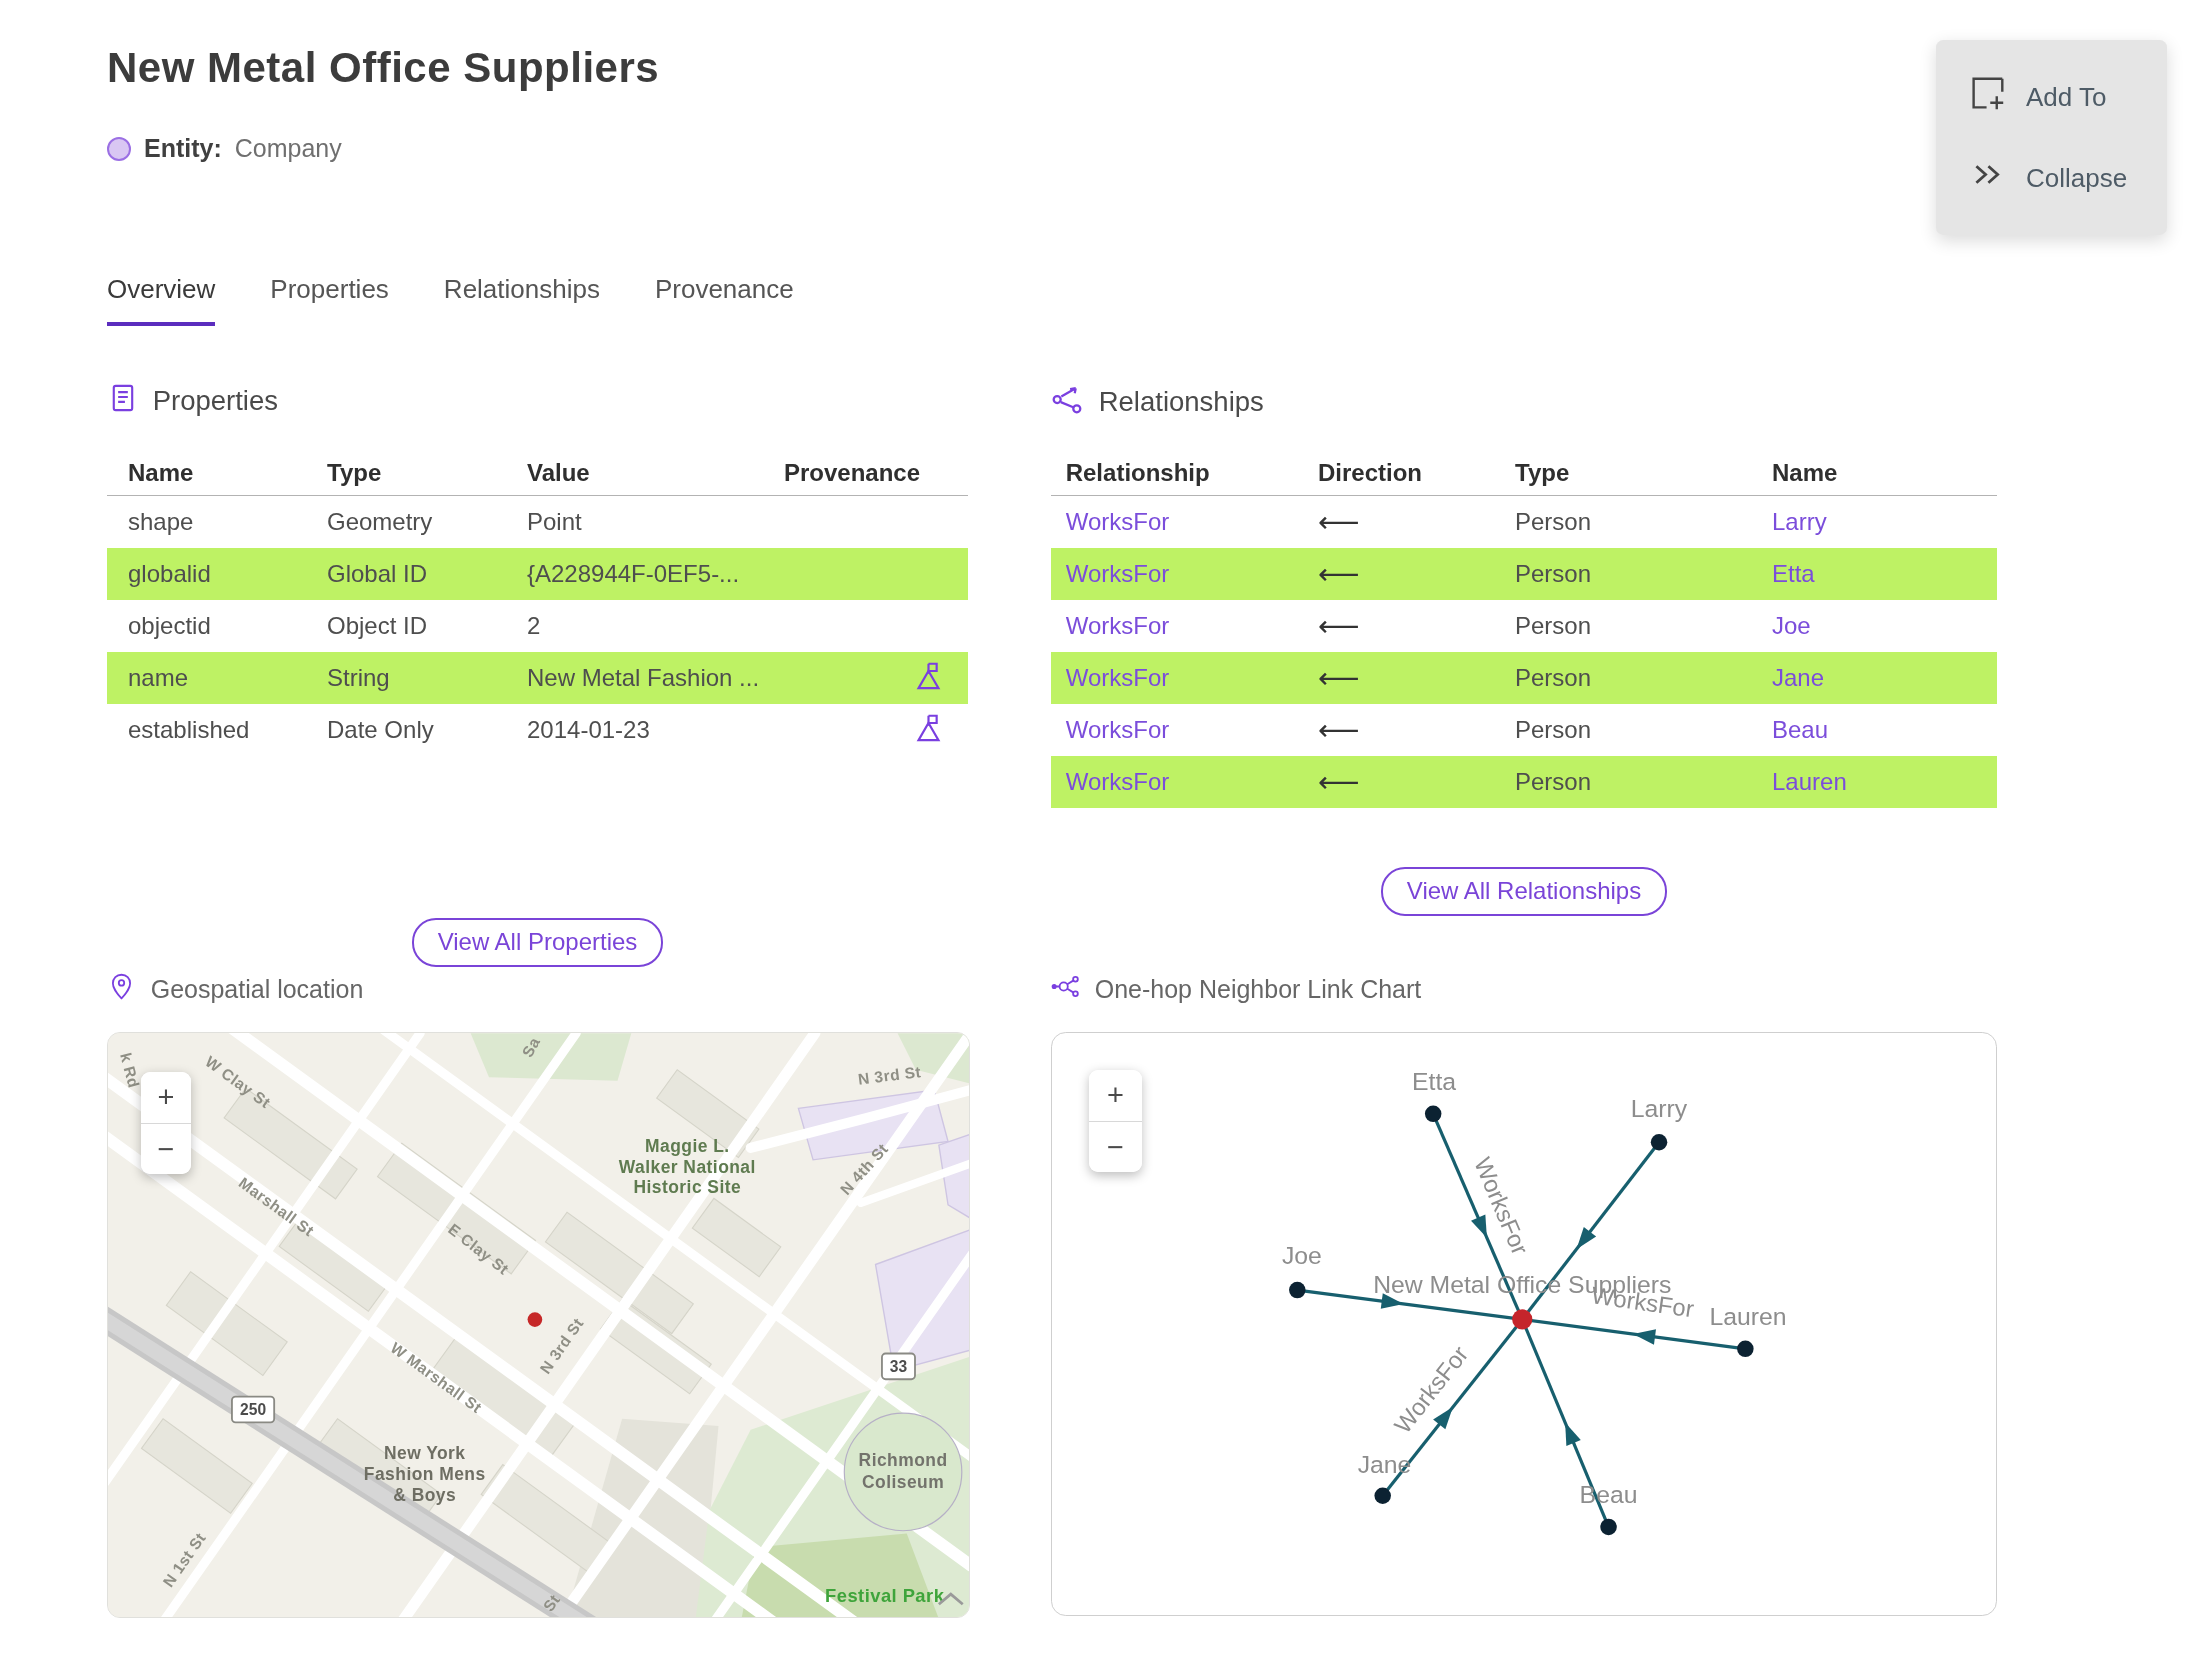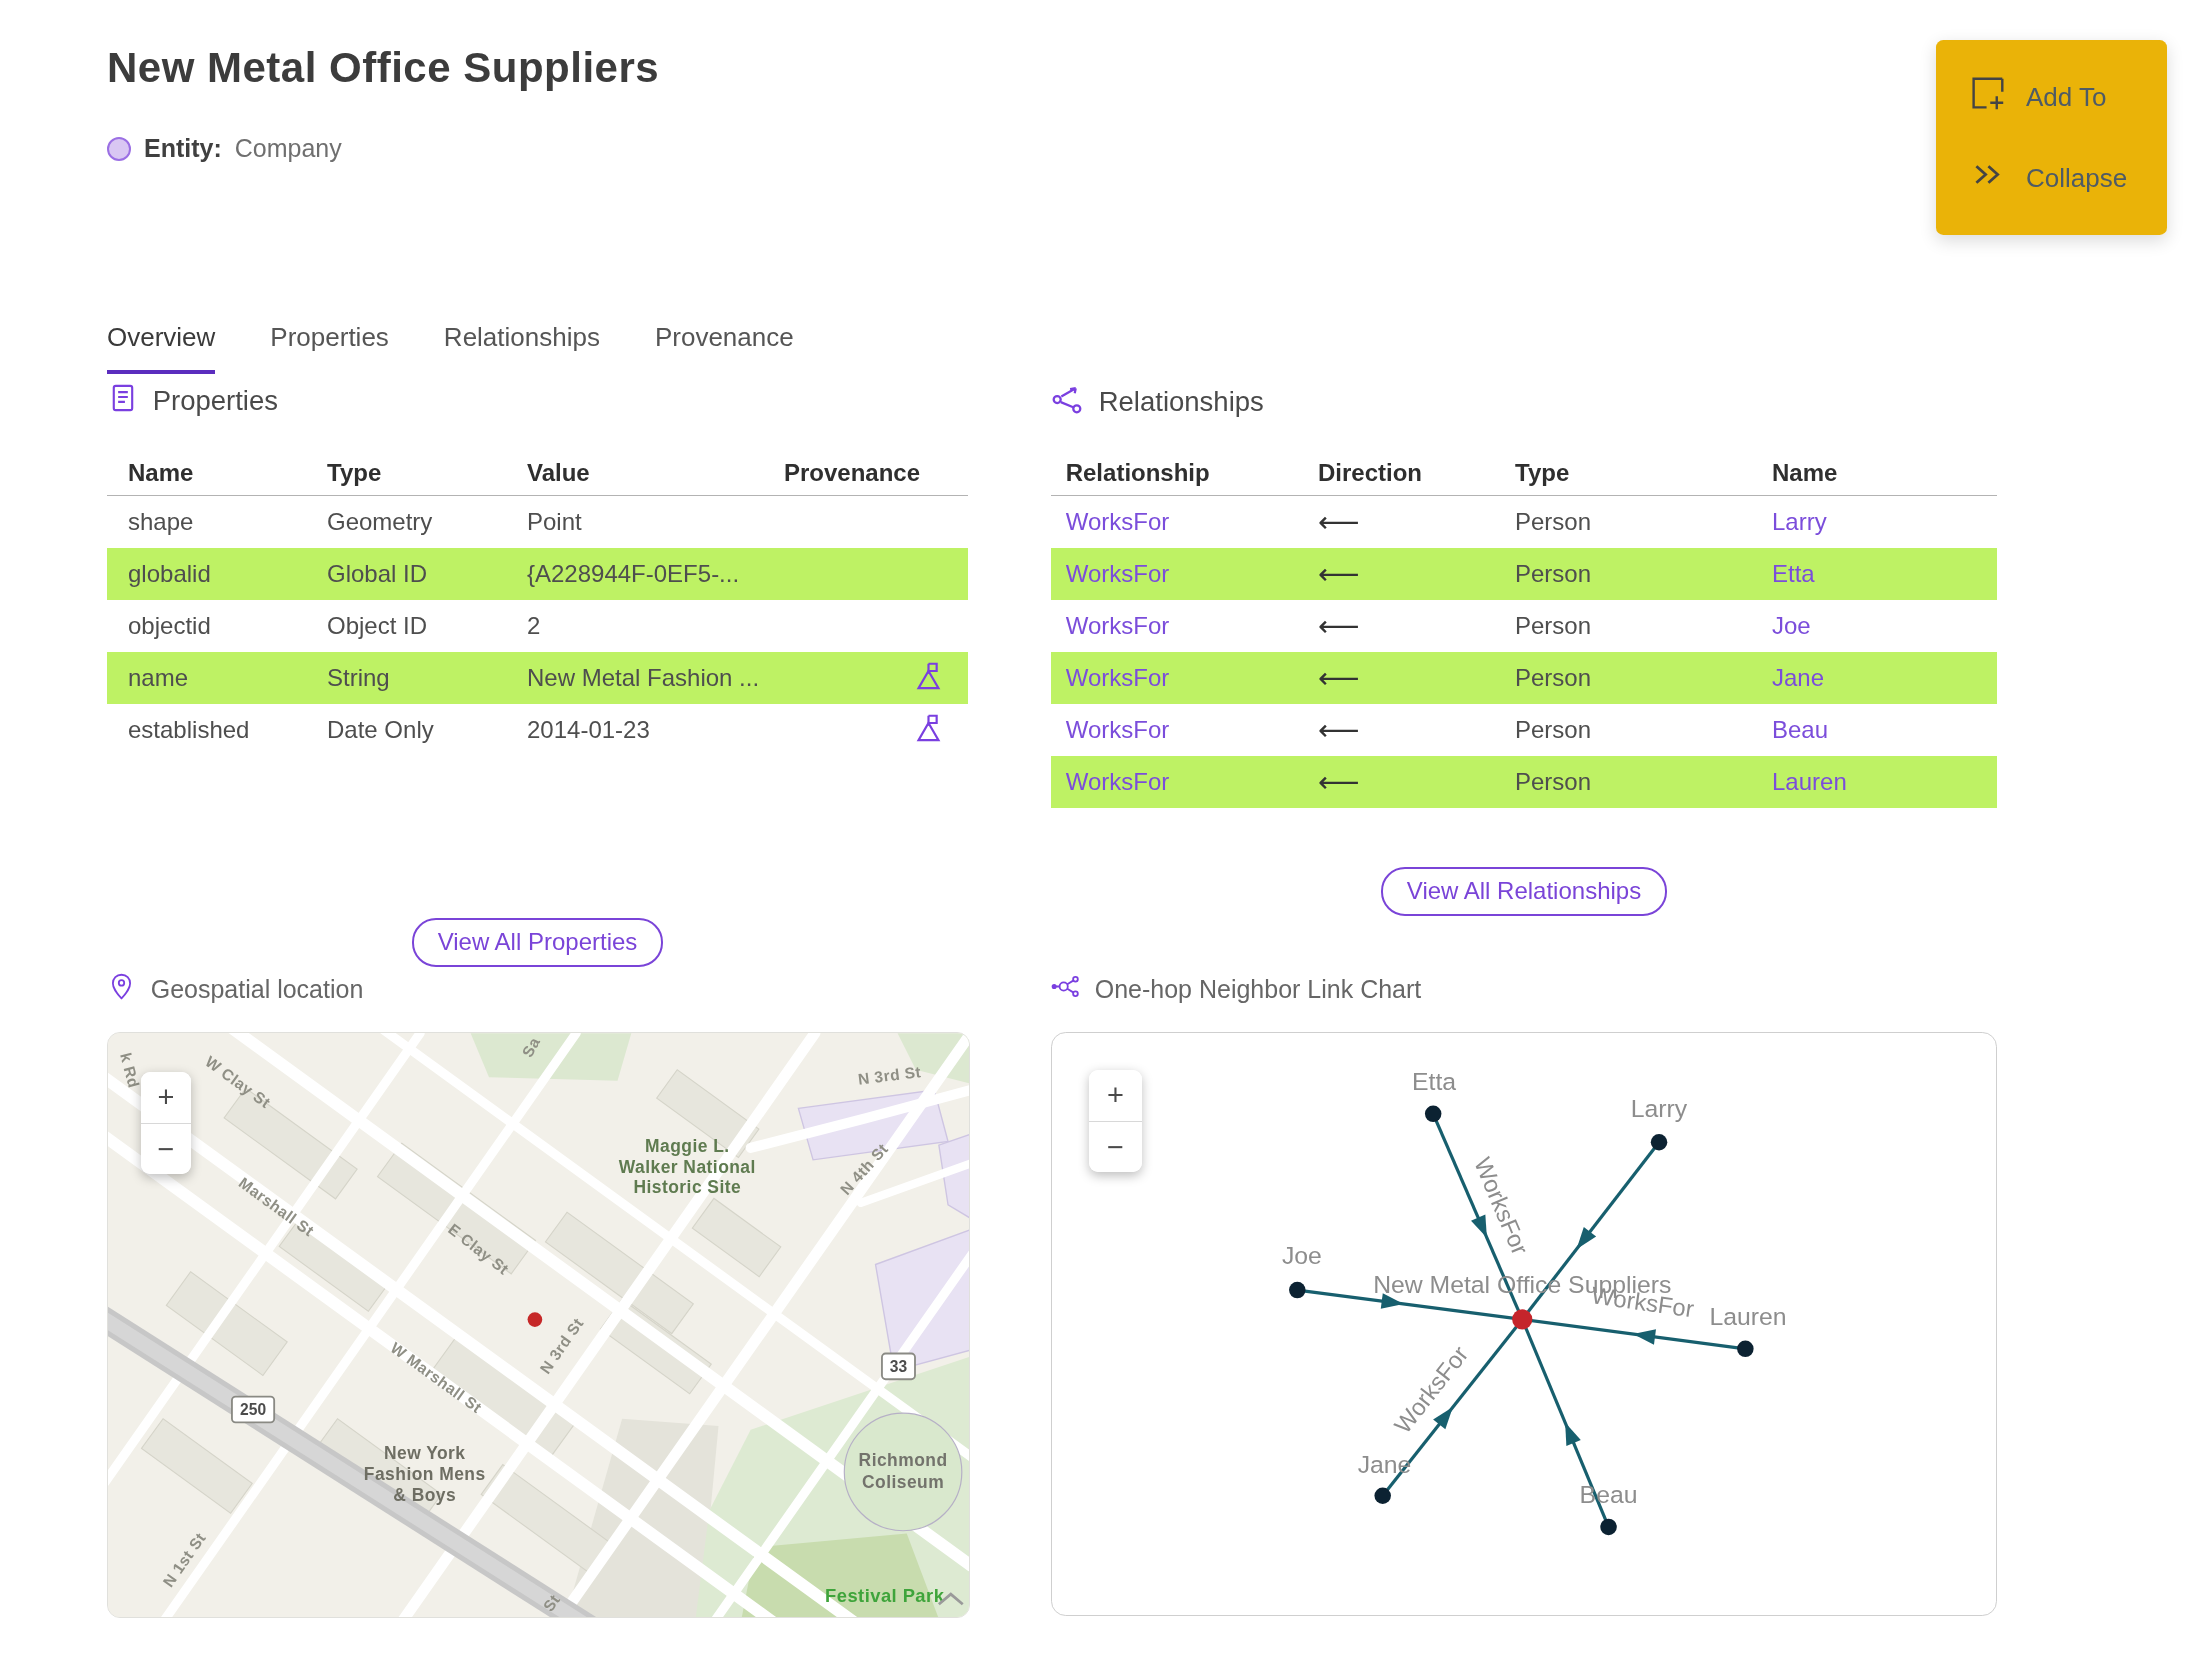--- a/index.html
+++ b/index.html
@@ -11,28 +11,28 @@
   .abs { position:absolute; }
 
   
   .page-title { left:107px; top:44px; font-size:42px; font-weight:700; color:#3c3c3c; letter-spacing:0.5px; }
   .entity-row { left:107px; top:134px; display:flex; align-items:center; gap:13px; font-size:25px; }
   .entity-dot { width:24px; height:24px; border-radius:50%; background:#d9c7f3; border:2.8px solid #9b6fe4; }
   .entity-label { font-weight:700; color:#404040; }
   .entity-type { color:#6f6f6f; }
 
   
-  .actions-card { left:1936px; top:40px; width:231px; height:195px; background:#eab308; border-radius:7.3px;
+  .actions-card { left:1936px; top:40px; width:231px; height:195px; background:#e5e5e5; border-radius:7.3px;
     box-shadow:0 5.5px 16.5px rgba(0,0,0,.14); display:flex; flex-direction:column; justify-content:space-around; padding:16.5px 0 16.5px 33px; }
   .action-item { display:flex; align-items:center; gap:20px; font-size:26px; color:#4e5b66; cursor:pointer; }
   .action-item svg { stroke:#444; }
 
   
   .tabs { left:107px; top:274px; display:flex; gap:55px; font-size:26px; }
-  .tab { color:#555; padding-bottom:16.5px; cursor:pointer;margin-top:48px; }
+  .tab { color:#555; padding-bottom:16.5px; cursor:pointer; }
   .tab.active { color:#3a3a3a; border-bottom:4.6px solid #5b2dbe; }
 
   
   .sec-head { display:flex; align-items:center; gap:14.7px; font-size:27.5px; color:#4a4a4a; }
   .sec-head.small { font-size:25px; color:#666; }
 
   
   .tbl { font-size:24px; }
   .thead { display:grid; align-items:center; height:46px; font-weight:700; color:#2f2f2f; border-bottom:1.8px solid #b3b3b3; }
   .trow  { display:grid; align-items:center; height:52px; color:#4e4e4e; }

